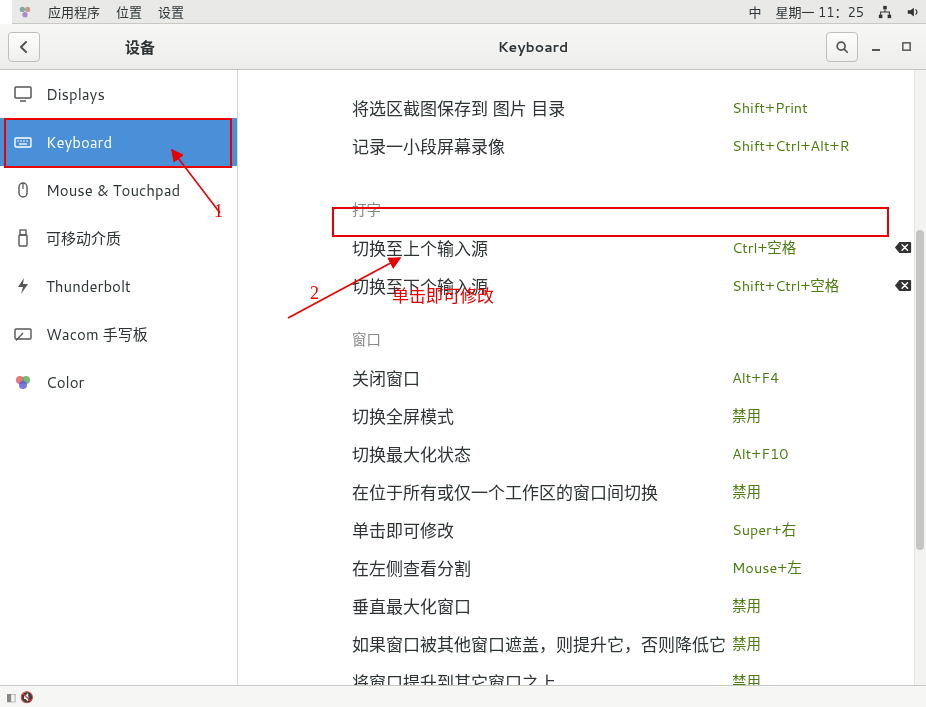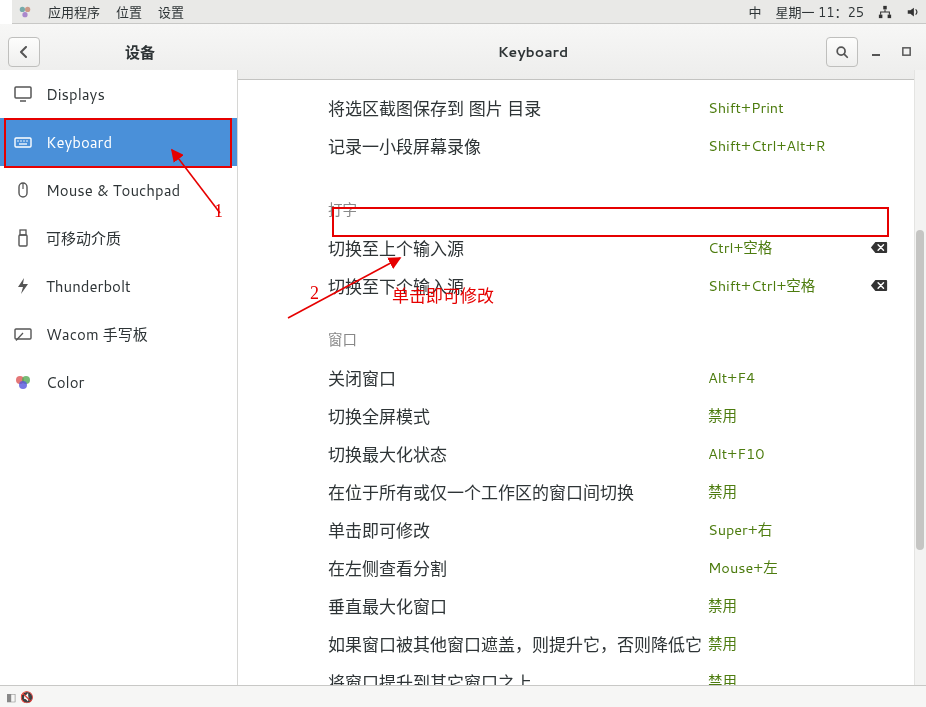--- a/index.html
+++ b/index.html
@@ -7,30 +7,30 @@
   .screen { width: 926px; height: 707px; position: relative; overflow: hidden; background: #fff; }
 
   
   .menubar { position: absolute; top: 0; left: 0; right: 0; height: 24px; background: #e9e9e7; border-bottom: 1px solid #c8c8c6; display: flex; align-items: center; padding: 0 6px; font-size: 13px; margin-left: 12px; }
   .menubar-left { display: flex; align-items: center; gap: 16px; }
   .menubar-logo { width: 14px; height: 14px; display:inline-block; }
   .menubar-right { margin-left: auto; display: flex; align-items: center; gap: 14px; }
   .tray-icon { width: 14px; height: 14px; display:inline-block; }
 
   
-  .headerbar { position: absolute; top: 24px; left: 0; right: 0; height: 56px; background: linear-gradient(#f7f7f6,#ededec); border-bottom: 1px solid #c3c3c1; display: flex; align-items: center; }
+  .headerbar { position: absolute; top: 24px; left: 0; right: 0; height: 46px; background: linear-gradient(#f7f7f6,#ededec); border-bottom: 1px solid #c3c3c1; display: flex; align-items: center; }
   .headerbar .back-btn { width: 32px; height: 30px; margin-left: 8px; border: 1px solid #bfbfbd; border-radius: 4px; background: linear-gradient(#fdfdfc,#efefee); display:flex;align-items:center;justify-content:center; }
   .headerbar .sidebar-title-wrap { width: 200px; text-align:center; font-weight: bold; font-size: 15px; }
   .headerbar .main-title-wrap { flex: 1; text-align:center; font-weight: bold; }
   .headerbar .right-controls { display:flex; align-items:center; gap:6px; padding-right:8px; }
   .hb-btn { width: 32px; height: 30px; border: 1px solid #bfbfbd; border-radius: 4px; background: linear-gradient(#fdfdfc,#efefee); display:flex;align-items:center;justify-content:center; }
   .win-btn { width: 24px; height: 24px; display:flex;align-items:center;justify-content:center; font-size:15px; color:#555;}
 
   
-  .body { position:absolute; top:70px; left:0; right:0; bottom:22px; display:flex; }
+  .body { position:absolute; top:70px; left:0; right:0; bottom:22px; display:flex;gap:24px; }
   .sidebar { width: 238px; border-right: 1px solid #d6d6d4; background:#fff; }
   .sidebar-item { display:flex; align-items:center; gap:14px; height:48px; padding: 0 14px; font-size:15px; }
   .sidebar-item.selected { background:#4a90d9; color:#fff; }
   .sidebar-icon { width:18px; height:18px; display:flex;align-items:center;justify-content:center; }
   .sidebar-icon svg { width:18px; height:18px; }
 
   .content-wrap { flex:1; position:relative; overflow:hidden; }
   .content { position:absolute; inset:0; overflow-y:auto; padding: 18px 0 0 0; }
   .content-inner { width: 560px; margin-left: 90px; }
 

